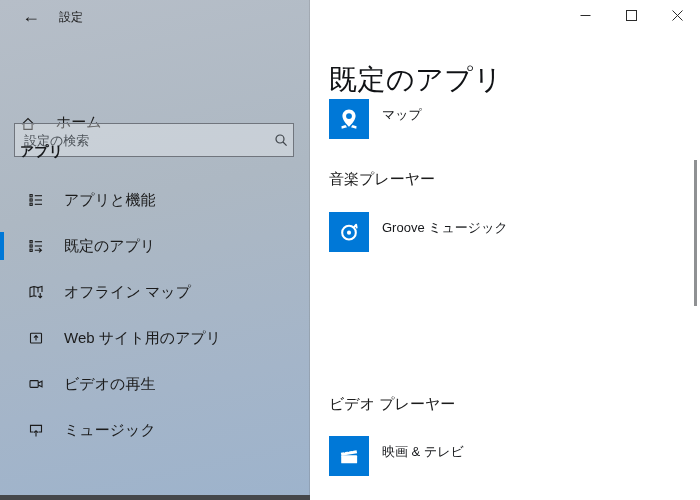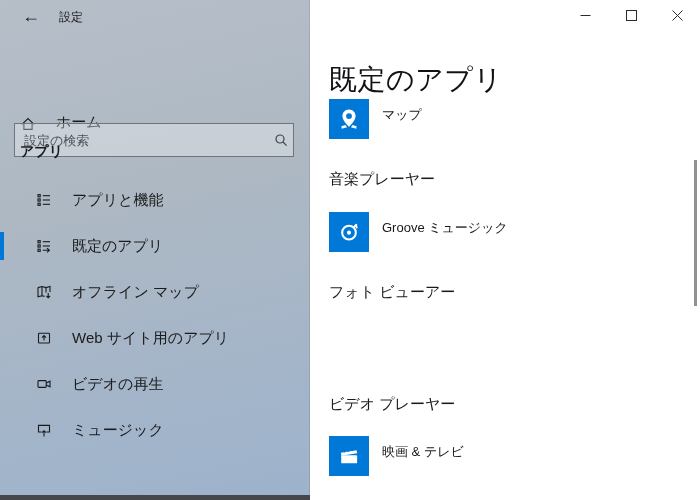--- a/index.html
+++ b/index.html
@@ -46,21 +46,21 @@
     font-size:13px;color:#33383d;padding:0 6px 0 9px;
   }
   .search-box input::placeholder{color:#4b5157;opacity:1;}
   .search-icon{width:24px;height:100%;display:flex;align-items:center;justify-content:center;flex:0 0 auto;}
   .section-header{
     position:absolute;left:20px;top:143px;font-size:14px;font-weight:bold;color:#16181b;
   }
   .nav-list{position:absolute;left:0;top:182px;width:310px;}
   .nav-item{
     position:relative;width:310px;height:36px;margin-bottom:10px;
-    display:flex;align-items:center;padding-left:36px;box-sizing:border-box;
+    display:flex;align-items:center;padding-left:28px;box-sizing:border-box;
   }
   .nav-item .nav-label{margin-left:20px;}
   .nav-item.selected::before{
     content:"";position:absolute;left:0;top:4px;bottom:4px;width:4px;
     background:#0078d7;
   }
   .nav-icon{width:16px;height:16px;flex:0 0 16px;}
   
   .main{position:absolute;left:310px;top:0;width:390px;height:500px;background:#ffffff;}
   .window-controls{position:absolute;right:0;top:0;display:flex;}
@@ -227,21 +227,20 @@
     <div class="app-tile">
       <svg width="26" height="26" viewBox="0 0 24 24" fill="none">
         <circle cx="12" cy="12.6" r="6.3" stroke="#ffffff" stroke-width="1.9"></circle>
         <circle cx="12" cy="12.6" r="1.9" fill="#ffffff"></circle>
         <path d="M16.6 7.4 L18.6 5.2 L19.1 8" stroke="#ffffff" stroke-width="1.7" stroke-linecap="round" stroke-linejoin="round"></path>
       </svg>
     </div>
     <span class="app-name">Groove ミュージック</span>
   </div>
 
-  <div class="category-label cat-2">フォト ビューアー</div>
 
   <div class="category-label cat-3">ビデオ プレーヤー</div>
   <div class="app-row row-3">
     <div class="app-tile">
       <svg width="26" height="26" viewBox="0 0 24 24">
         <path fill="#ffffff" d="M4.5 8.9 L19 6.6 L19.5 9.5 L5 11.8 Z"></path>
         <rect fill="#ffffff" x="4.8" y="11.4" width="14.7" height="7.4" rx="0.8"></rect>
         <g stroke="#0078d7" stroke-width="1.1">
           <line x1="7.6" y1="8.6" x2="8.8" y2="6.9"></line>
           <line x1="11.2" y1="8" x2="12.4" y2="6.3"></line>

